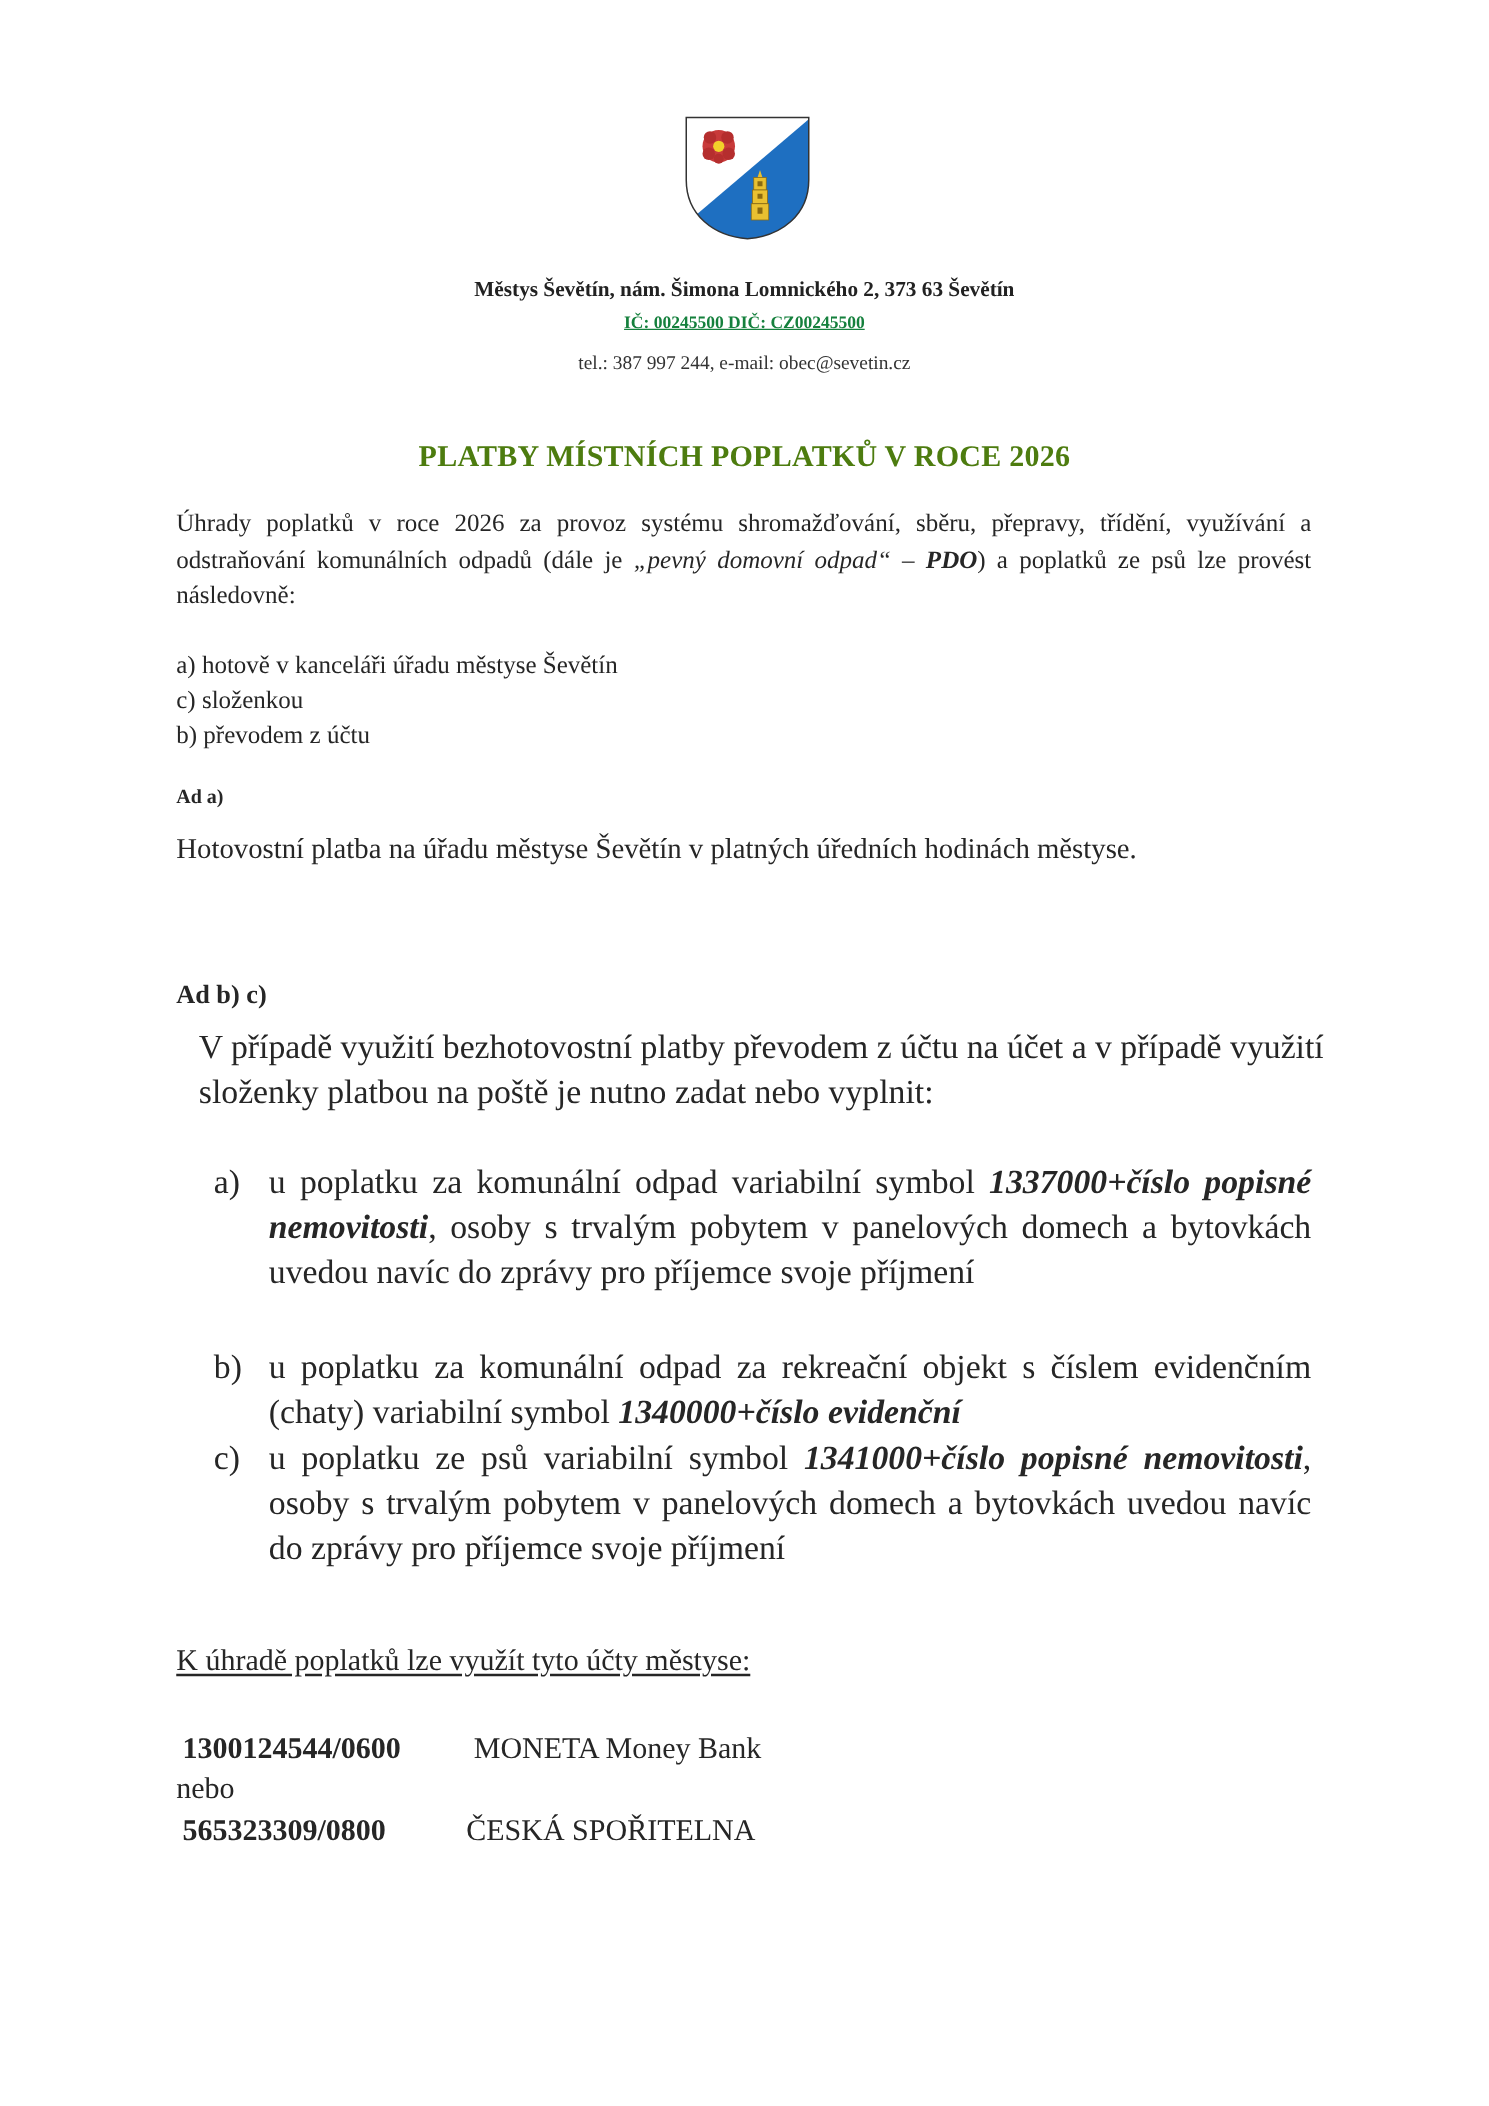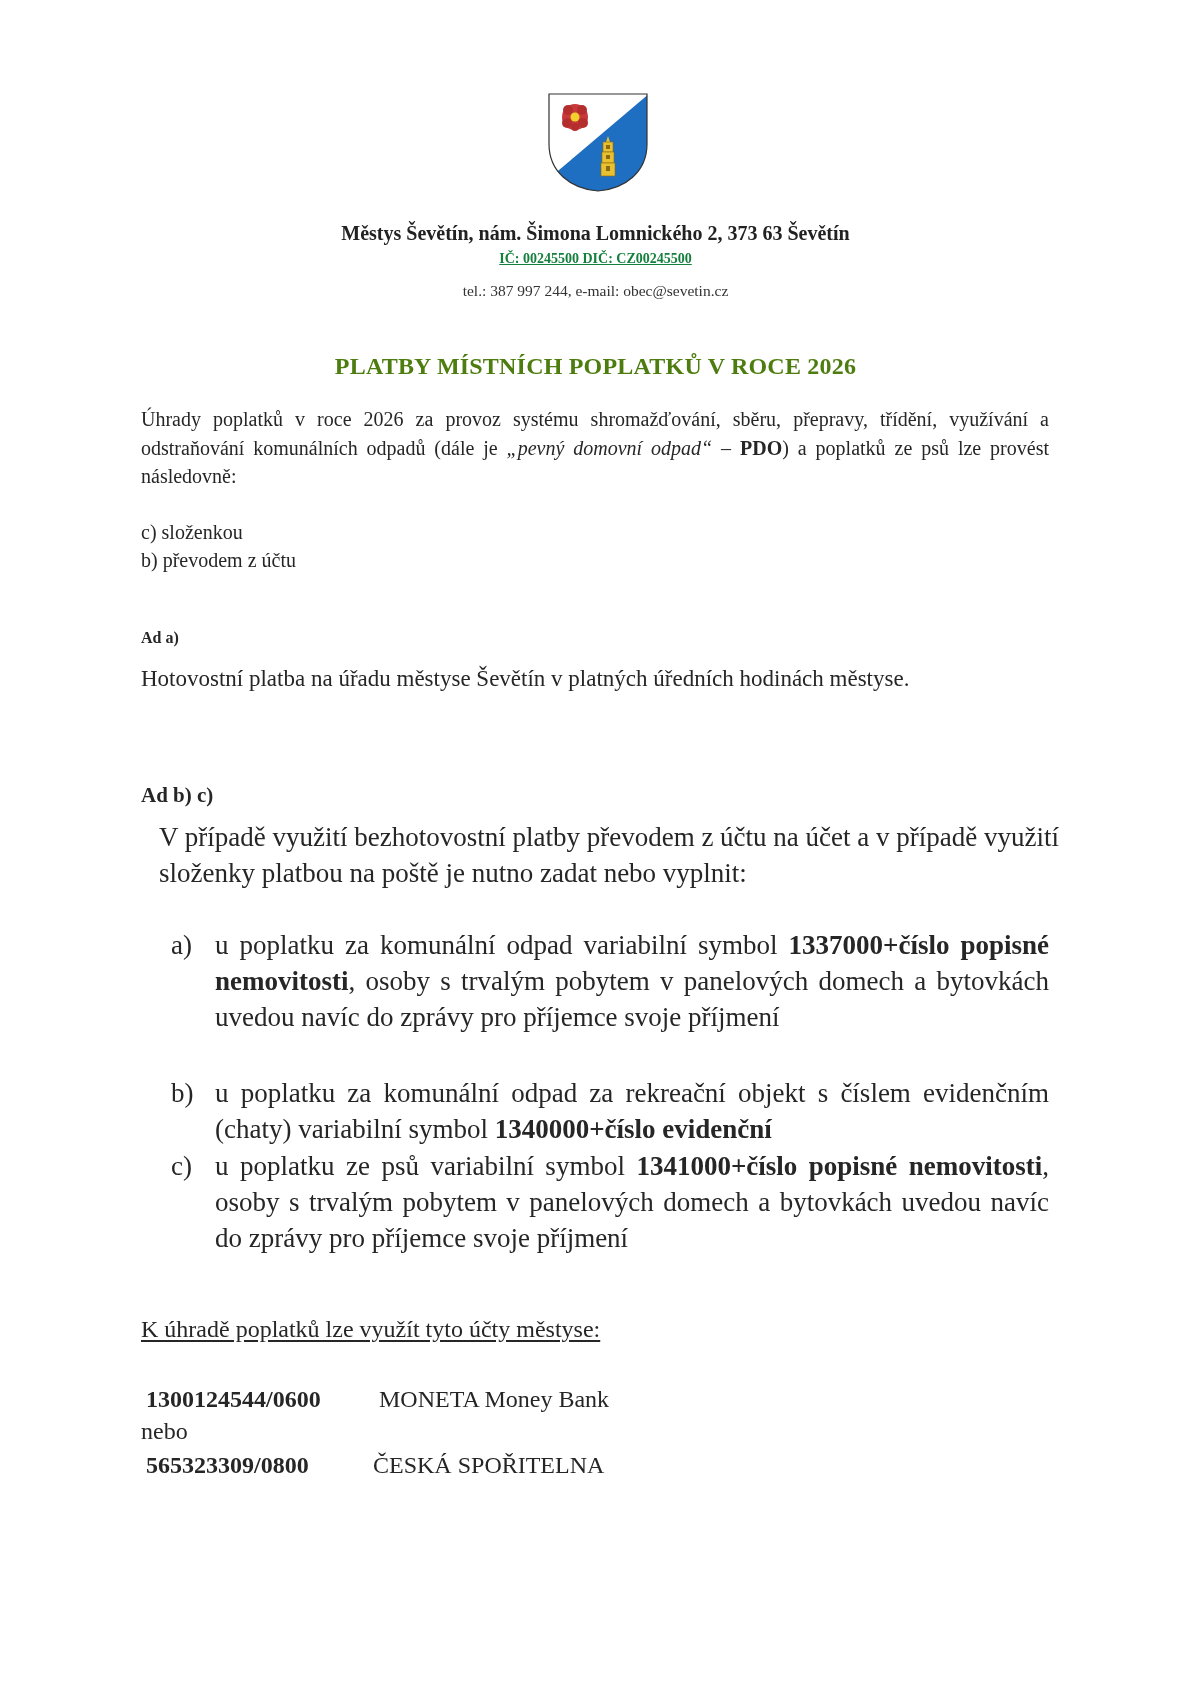--- a/index.html
+++ b/index.html
@@ -1,21 +1,21 @@
 <!DOCTYPE html>
 <html><head>
 <meta charset="utf-8">
 <style>
   html, body { margin: 0; padding: 0; background: #ffffff; }
   body { width: 1191px; height: 1685px; position: relative; overflow: hidden;
          font-family: "Liberation Serif", "DejaVu Serif", serif; color: #262626; }
   .abs { position: absolute; }
   .crest { left: 545px; top: 92px; width: 106px; height: 100px; }
   .center { left: 0; width: 1191px; text-align: center; }
-  .hdr1 { top: 222px; font-size: 20px; font-weight: bold; color: #222; }
+  .hdr1 { top: 222px; font-size: 17px; font-weight: bold; color: #222; }
   .hdr2 { top: 251px; font-size: 14px; font-weight: bold; color: #15803d; text-decoration: underline; }
   .hdr3 { top: 282px; font-size: 15.5px; color: #333; }
   .title { top: 353px; font-size: 24px; font-weight: bold; color: #4d7c0f; letter-spacing: 0.2px; }
   .para { left: 141px; width: 908px; font-size: 20px; line-height: 28.5px; text-align: justify; text-align-last: left; }
   .intro { top: 405px; }
   .opts { left: 141px; top: 518px; font-size: 20px; line-height: 28px; }
   .opts div { white-space: nowrap; }
   .ad-a-h { left: 141px; top: 629px; font-size: 16px; font-weight: bold; }
   .ad-a-t { top: 663px; font-size: 23px; line-height: 32px; }
   .ad-bc-h { left: 141px; top: 783px; font-size: 21px; font-weight: bold; }
@@ -27,21 +27,21 @@
   .sub-b { top: 1075px; }
   .sub-c { top: 1148px; }
   .acct-h { left: 141px; top: 1316px; font-size: 24px; text-decoration: underline; text-underline-offset: 3px; }
   .acct-row { left: 146px; font-size: 24px; white-space: nowrap; }
   .acct-row .num { font-weight: bold; display: inline-block; }
   .acct-1 { top: 1386px; }
   .acct-1 .num { width: 233px; }
   .acct-or { left: 141px; top: 1418px; font-size: 24px; }
   .acct-2 { top: 1452px; }
   .acct-2 .num { width: 227px; }
-  b, .bold { font-weight: bold; }
+  b, .bold { font-weight: bold; font-style: italic; }
   i { font-style: italic; }
 </style>
 </head>
 <body>
 
 <div class="abs crest">
   <svg width="106" height="100" viewBox="0 0 106 100">
     <defs>
       <clipPath id="shieldClip">
         <path d="M4 2 L102 2 L102 52 C102 80 80 97 53 99 C26 97 4 80 4 52 Z"></path>
@@ -79,20 +79,21 @@
 <div class="abs center hdr2">IČ: 00245500 DIČ: CZ00245500</div>
 <div class="abs center hdr3">tel.: 387 997 244, e-mail: obec@sevetin.cz</div>
 
 <div class="abs center title">PLATBY MÍSTNÍCH POPLATKŮ V ROCE 2026</div>
 
 <div class="abs para intro">
   <span>Úhrady poplatků v roce 2026 za provoz systému shromažďování, sběru, přepravy, třídění, využívání a odstraňování komunálních odpadů (dále je </span><i>„pevný domovní odpad“</i><span> – </span><b>PDO</b><span>) a poplatků ze psů lze provést následovně:</span>
 </div>
 
 <div class="abs opts">
+  <div>a) hotově v kanceláři úřadu městyse Ševětín</div>
   <div>c) složenkou</div>
   <div>b) převodem z účtu</div>
 </div>
 
 <div class="abs ad-a-h">Ad a)</div>
 <div class="abs para ad-a-t">Hotovostní platba na úřadu městyse Ševětín v platných úředních hodinách městyse.</div>
 
 <div class="abs ad-bc-h">Ad b) c)</div>
 <div class="abs ad-bc-t">V případě využití bezhotovostní platby převodem z účtu na účet a v případě využití složenky platbou na poště je nutno zadat nebo vyplnit:</div>
 

